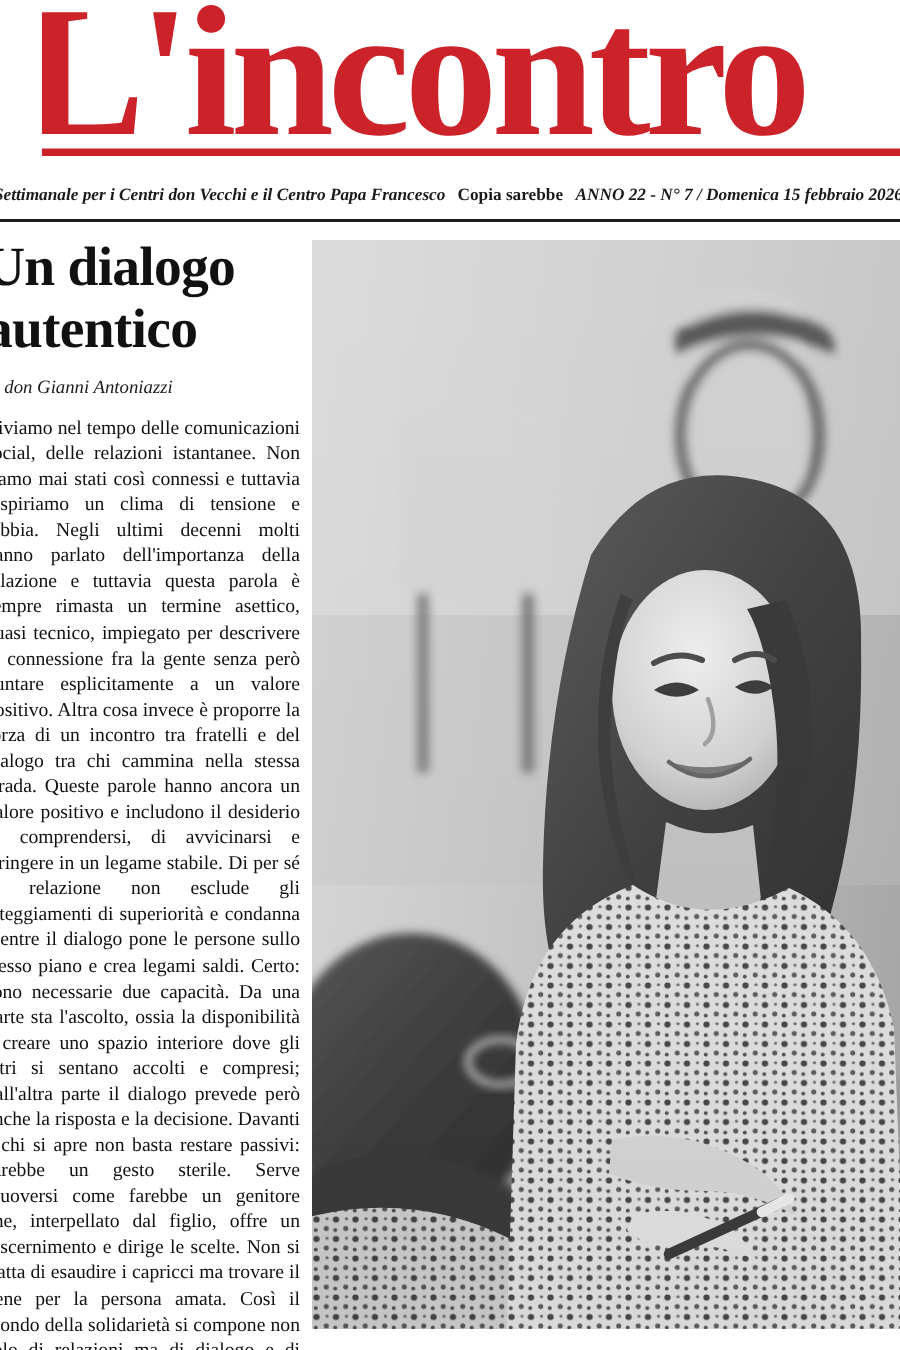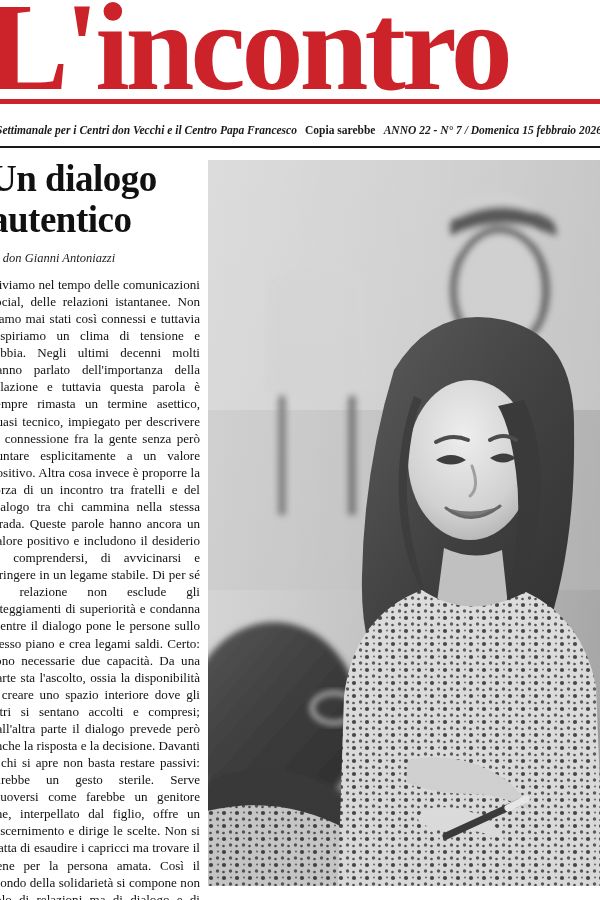--- a/index.html
+++ b/index.html
@@ -14,20 +14,21 @@
     font-family: "Liberation Serif", serif;
     color: #1a1a1a;
     position: relative;
   }
 
   
   .masthead {
     position: relative;
     height: 120px;
     overflow: hidden;
+    margin-left: 28px;
   }
   .masthead-title {
     position: absolute;
     left: -14px;
     top: -14px;
     font-family: "Liberation Serif", serif;
     font-weight: bold;
     font-size: 124px;
     line-height: 1;
     letter-spacing: -4px;

